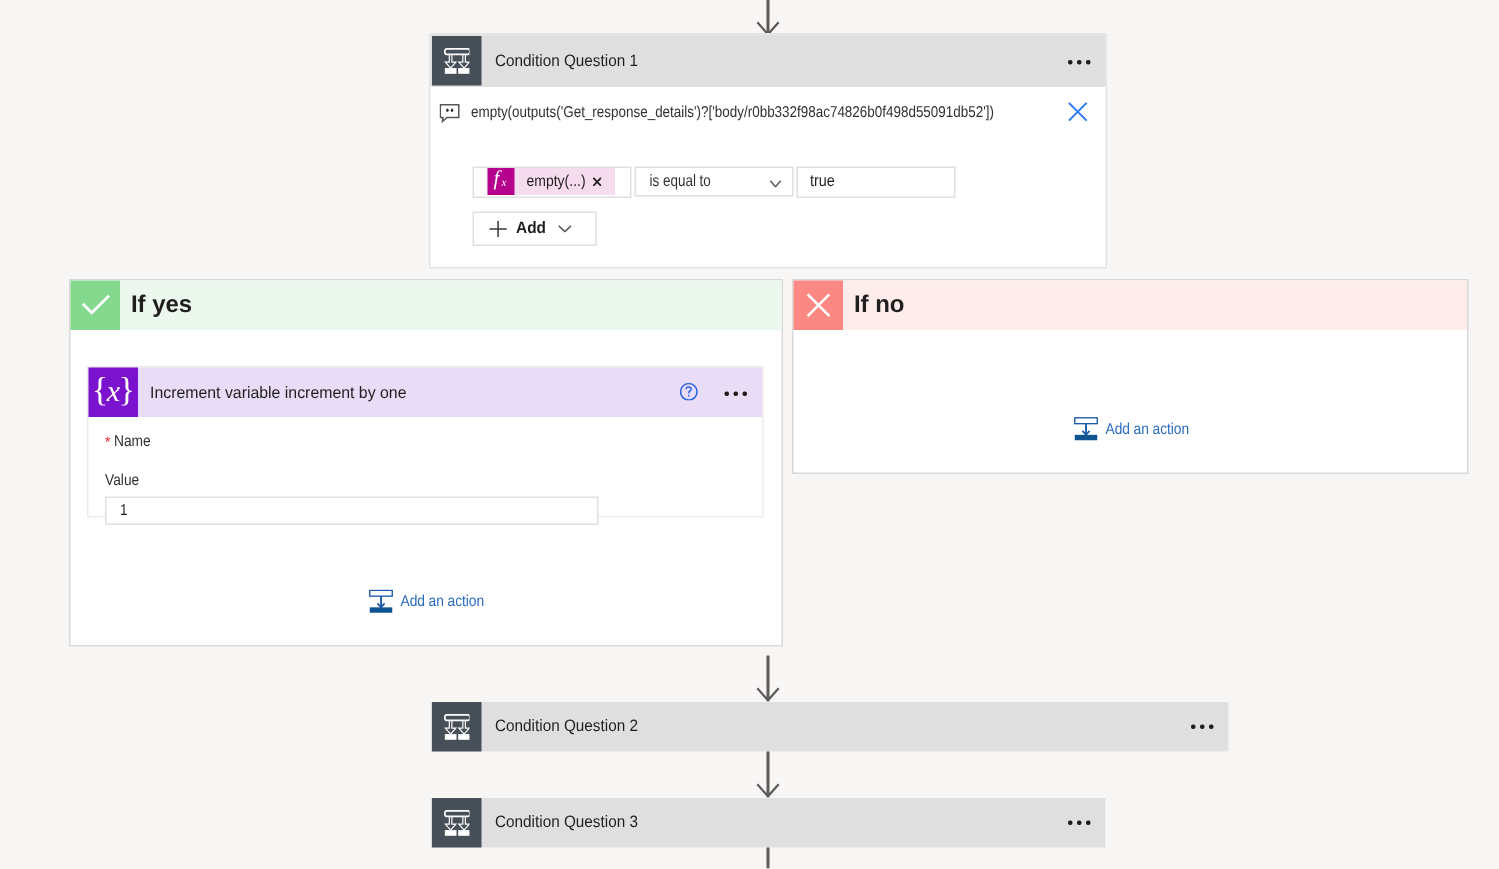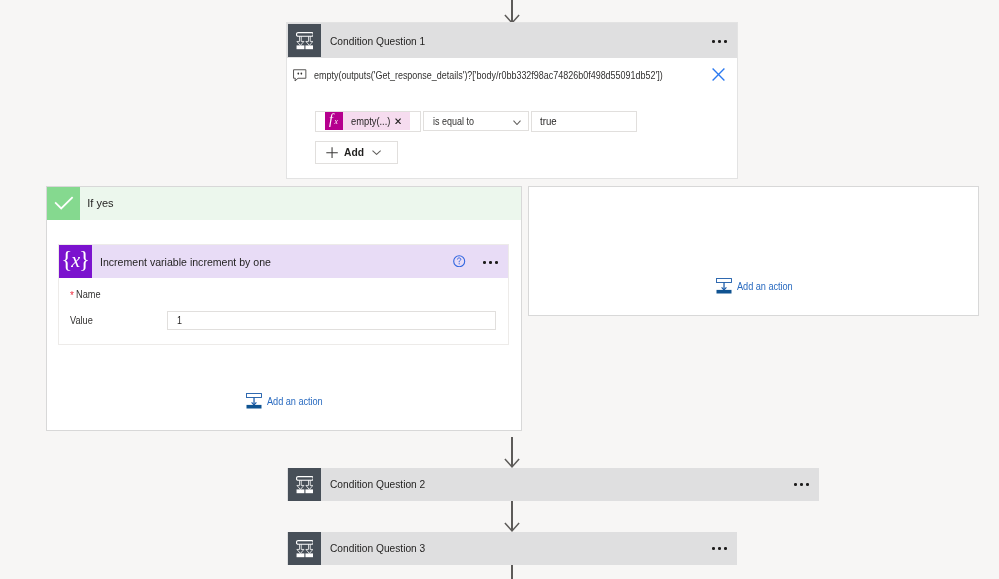--- a/index.html
+++ b/index.html
@@ -62,41 +62,41 @@
            padding-left:10px;}
   .add-btn .lbl{font-size:11px;font-weight:bold;color:#201f1e;letter-spacing:0;margin-left:6.4px;
                  display:inline-block;transform:scaleX(0.935);transform-origin:left center;}
   .add-btn .chev{margin-left:6.1px;margin-top:0.3px;}
 
   
   .branch{position:absolute;background:#fff;box-shadow:0 0 0 1px #d8d8d8;box-sizing:border-box;}
   .branch-head{display:flex;align-items:center;height:33px;}
   .branch-mark{width:33px;height:33px;flex:0 0 33px;display:block;position:relative;}
   .branch-mark svg{position:absolute;left:0;top:0;}
-  .branch-label{font-size:11px;color:#201f1e;margin-left:7.3px;letter-spacing:-0.02px;line-height:33px;}
+  .branch-label{font-size:16px;color:#201f1e;margin-left:7.3px;letter-spacing:-0.02px;line-height:33px;font-weight:bold;}
   #ifyes{left:47px;top:187px;width:474px;height:243px;}
   #ifyes .branch-head{background:#ecf7ed;}
   #ifyes .branch-mark{background:#85d98f;}
   #ifno{left:529px;top:187px;width:449px;height:128px;}
   #ifno .branch-head{background:#feedea;}
   #ifno .branch-mark{background:#fb8883;}
 
   
   .add-action{position:absolute;display:flex;align-items:flex-start;gap:5.2px;}
   .add-action .lbl{font-size:10.5px;color:#2a6bc0;letter-spacing:-0.05px;line-height:16.5px;
                     display:inline-block;transform:scaleX(0.876);transform-origin:left center;}
 
   
   #act1{position:absolute;left:12px;top:58px;width:449px;height:99px;background:#fff;
         box-shadow:0 0 0 1px #edebe9;box-sizing:border-box;}
   #act1 .card-head{background:#e8dcf6;height:33px;}
   #act1 .icon-box{background:#7b12ce;}
   .head-help{position:absolute;left:394.4px;top:9.8px;}
   #act1 .card-title{transform:scaleX(0.961);margin-left:8.2px;}
-  .field-row{position:absolute;display:flex;align-items:flex-start;left:10.9px;}
+  .field-row{position:absolute;display:flex;align-items:flex-start;left:10.9px;flex-direction:column;}
   .field-label{font-size:10.5px;color:#323130;width:97.1px;letter-spacing:0;box-sizing:border-box;
                line-height:19.9px;white-space:nowrap;}
   .field-label > span.sq{display:inline-block;transform:scaleX(0.875);transform-origin:left center;}
   .req{color:#ee2a3c;margin-right:2.4px;font-size:10px;position:relative;top:1.0px;}
   .field-input{height:19.3px;width:328.8px;border:1px solid #e1dfdd;background:#fff;box-sizing:border-box;
                display:flex;align-items:center;position:relative;}
   .field-input .txt{font-size:10.5px;color:#201f1e;margin-left:9.4px;letter-spacing:0;
                     display:inline-block;transform:scaleX(0.8538);transform-origin:left center;}
   .field-chev{position:absolute;left:313.5px;top:6.9px;}
   .varglyph{font-family:"Liberation Serif",serif;font-size:23px;color:#fff;line-height:1;
@@ -219,20 +219,28 @@
         <rect x="0.5" y="0.55" width="15" height="3.9" fill="none" stroke="#1a5aa8" stroke-width="0.9"></rect>
         <rect x="7.4" y="4.45" width="1.25" height="7.6" fill="#1a5aa8"></rect>
         <path d="M5.6 9.3 L8 11.85 L10.4 9.3" fill="none" stroke="#1a5aa8" stroke-width="1.15"></path>
         <rect x="0.5" y="11.9" width="15" height="3.6" fill="#0f5391"></rect>
       </svg>
       <span class="lbl">Add an action</span>
     </div>
   </div>
 
   <div class="branch" id="ifno">
+    <div class="branch-head">
+      <div class="branch-mark">
+        <svg width="33" height="33" viewBox="0 0 33 33">
+            <path d="M10 9.8 L23.3 23.1 M23.3 9.8 L10 23.1" fill="none" stroke="#fff" stroke-width="1.7" stroke-linecap="square"></path>
+          </svg>
+      </div>
+      <div class="branch-label">If no</div>
+    </div>
     <div class="add-action" style="left:187px;top:90.6px;">
       <svg width="16" height="16" viewBox="0 0 16 16">
         <rect x="0.5" y="0.55" width="15" height="3.9" fill="none" stroke="#1a5aa8" stroke-width="0.9"></rect>
         <rect x="7.4" y="4.45" width="1.25" height="7.6" fill="#1a5aa8"></rect>
         <path d="M5.6 9.3 L8 11.85 L10.4 9.3" fill="none" stroke="#1a5aa8" stroke-width="1.15"></path>
         <rect x="0.5" y="11.9" width="15" height="3.6" fill="#0f5391"></rect>
       </svg>
       <span class="lbl">Add an action</span>
     </div>
   </div>

